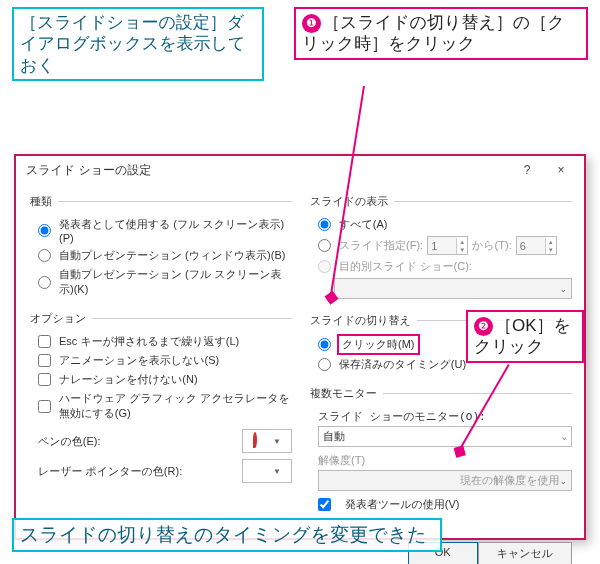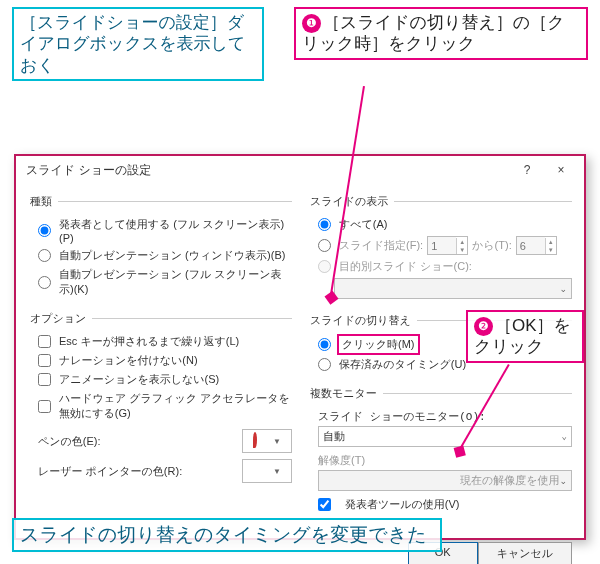--- a/index.html
+++ b/index.html
@@ -209,25 +209,25 @@
       </fieldset>
 
       <fieldset>
         <legend>オプション</legend>
         <div class="row">
             <input type="checkbox" style="">
             <label>Esc キーが押されるまで繰り返す(L)</label>
           </div>
         <div class="row">
             <input type="checkbox" style="">
+            <label>アニメーションを表示しない(S)</label>
+          </div>
+        <div class="row">
+            <input type="checkbox" style="">
             <label>ナレーションを付けない(N)</label>
-          </div>
-        <div class="row">
-            <input type="checkbox" style="">
-            <label>アニメーションを表示しない(S)</label>
           </div>
         <div class="row">
             <input type="checkbox" style="">
             <label>ハードウェア グラフィック アクセラレータを無効にする(G)</label>
           </div>
 
         <div class="row" style="padding-top:6px;">
           <span class="inline-label">ペンの色(E):</span>
           <span style="flex:1"></span>
           <span class="colorpick">

